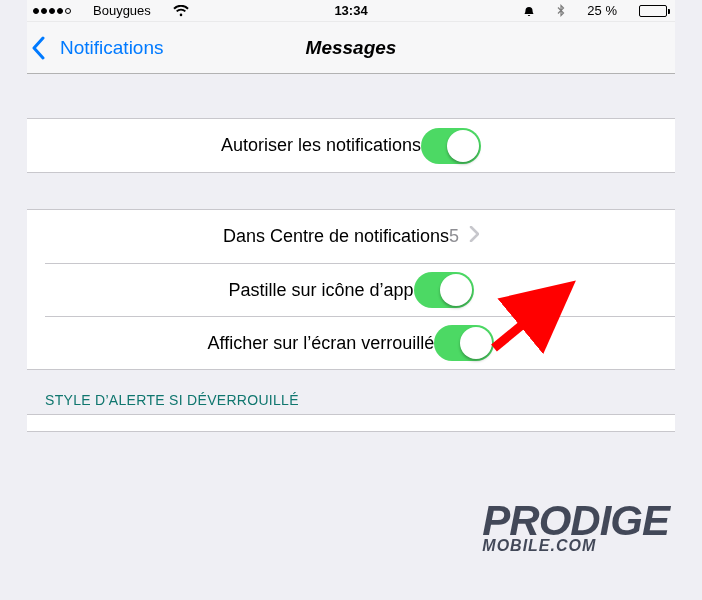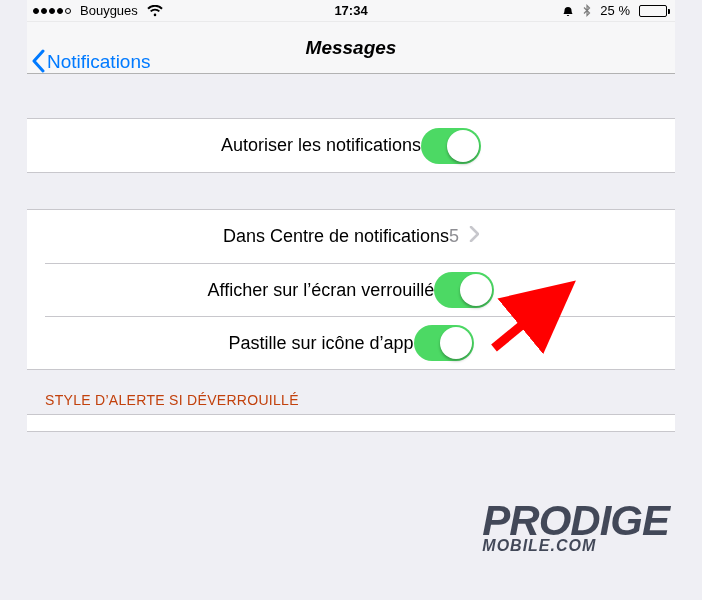--- a/index.html
+++ b/index.html
@@ -27,21 +27,21 @@
     height: 22px;
     padding: 0 8px 0 6px;
     display: flex;
     align-items: center;
     justify-content: space-between;
     font-size: 13px;
     font-weight: 500;
     background: #f7f7f8;
     border-bottom: 1px solid rgba(0,0,0,0.05);
   }
-  .sb-left, .sb-right { display:flex; align-items:center; gap:9px; }
+  .sb-left, .sb-right { display:flex; align-items:center; gap:22px; }
   .sb-center { position:absolute; left:50%; transform:translateX(-50%); font-weight:600; }
   .signal { display:flex; align-items:center; gap:2px; }
   .signal .dot { width:6px; height:6px; border-radius:50%; border:1px solid #000; }
   .signal .dot.fill { background:#000; }
   .wifi svg, .alarm svg, .bt svg { display:block; }
   .battery-wrap { display:flex; align-items:center; gap:4px; }
   .battery { width:28px; height:12px; border:1px solid #000; border-radius:2px; position:relative; }
   .battery::after { content:""; position:absolute; right:-4px; top:3px; width:2px; height:5px; background:#000; border-radius:0 1px 1px 0; }
   .battery .level { height:100%; background:#ff3b30; }
 
@@ -50,21 +50,21 @@
     height: 52px;
     display:flex;
     align-items:center;
     justify-content:center;
     position:relative;
     background:#f7f7f8;
     border-bottom:1px solid #b2b2b2;
   }
   .nav-back {
     position:absolute; left:4px; top:0; bottom:0;
-    display:flex; align-items:flex-end; gap:2px;
+    display:flex; align-items:center; gap:15px;
     color:#007aff; font-size:19px; cursor:pointer;
   }
   .nav-back svg { display:block; }
   .nav-title { font-size:19px; font-weight:600;font-style:italic; }
 
   
   .content { padding-top: 44px; }
   .group { background:#fff; border-top:1px solid #c8c7cc; border-bottom:1px solid #c8c7cc; }
   .group + .group-gap { height:36px; }
   .row {
@@ -75,21 +75,21 @@
   }
   .row + .row { border-top:1px solid #c8c7cc; margin-left:18px; padding-left:0; }
   .row .right { display:flex; align-items:center; gap:10px; color:#8e8e93; }
   .chevron { color:#c7c7cc; }
 
   
   .toggle { width:60px; height:36px; border-radius:18px; position:relative; background:#4cd964; cursor:pointer; }
   .toggle .knob { position:absolute; right:2px; top:2px; width:32px; height:32px; border-radius:50%; background:#fff; box-shadow:0 2px 3px rgba(0,0,0,0.3); }
 
   .footer-note { padding:8px 18px 0 18px; font-size:14px; color:#6d6d72; line-height:1.35; }
-  .section-header { padding:22px 18px 6px 18px; font-size:14px; color:#c2410c; letter-spacing:0.3px; }
+  .section-header { padding:22px 18px 6px 18px; font-size:14px; color:#0f766e; letter-spacing:0.3px; }
 
   
   .arrow-annot { position:absolute; pointer-events:none; }
 
   
   .watermark {
     position:absolute; right:6px; bottom:48px;
     text-align:left;
     color:#0f172a;
     font-family: Arial, sans-serif;
@@ -115,21 +115,21 @@
           <span class="dot fill"></span>
           <span class="dot"></span>
       </span>
       <span>Bouygues</span>
       <span class="wifi">
         <svg width="16" height="12" viewBox="0 0 16 12">
             <path d="M8 11.2a1.3 1.3 0 1 0 0-2.6 1.3 1.3 0 0 0 0 2.6zM4.3 7.1a5.2 5.2 0 0 1 7.4 0l1.3-1.3a7 7 0 0 0-10 0l1.3 1.3zM1.6 4.4a9 9 0 0 1 12.8 0L15.7 3a10.8 10.8 0 0 0-15.4 0l1.3 1.3z" fill="#000"></path>
           </svg>
       </span>
     </div>
-    <div class="sb-center">17:34</div>
+    <div class="sb-center">13:34</div>
     <div class="sb-right">
       <span class="alarm">
         <svg width="12" height="12" viewBox="0 0 24 24">
             <path fill="#000" d="M12 4a7 7 0 0 0-7 7 13 13 0 0 1-2 7h18a13 13 0 0 1-2-7 7 7 0 0 0-7-7zm0 18a2.5 2.5 0 0 0 2.5-2h-5A2.5 2.5 0 0 0 12 22z"></path>
           </svg>
       </span>
       <span class="bt">
         <svg width="8" height="13" viewBox="0 0 8 13">
             <path fill="none" stroke="#7d7d7d" stroke-width="1.2" d="M1 3.5 6.5 9 4 11.5V1.5L6.5 4 1 9.5"></path>
           </svg>
@@ -169,27 +169,27 @@
         <span class="right">
           <span>5</span>
           <span class="chevron">
             <svg width="10" height="16" viewBox="0 0 10 16">
                 <path d="M2 1l7 7-7 7" fill="none" stroke="#c7c7cc" stroke-width="2.5" stroke-linecap="round" stroke-linejoin="round"></path>
               </svg>
           </span>
         </span>
       </div>
       <div class="row">
-        <span>Afficher sur l’écran verrouillé</span>
+        <span>Pastille sur icône d’app</span>
         <span class="toggle">
             <span class="knob"></span>
           </span>
       </div>
       <div class="row">
-        <span>Pastille sur icône d’app</span>
+        <span>Afficher sur l’écran verrouillé</span>
         <span class="toggle">
             <span class="knob"></span>
           </span>
       </div>
     </div>
 
 
     <div class="section-header">STYLE D’ALERTE SI DÉVERROUILLÉ</div>
     <div class="group" style="height:18px;"></div>
   </div>

